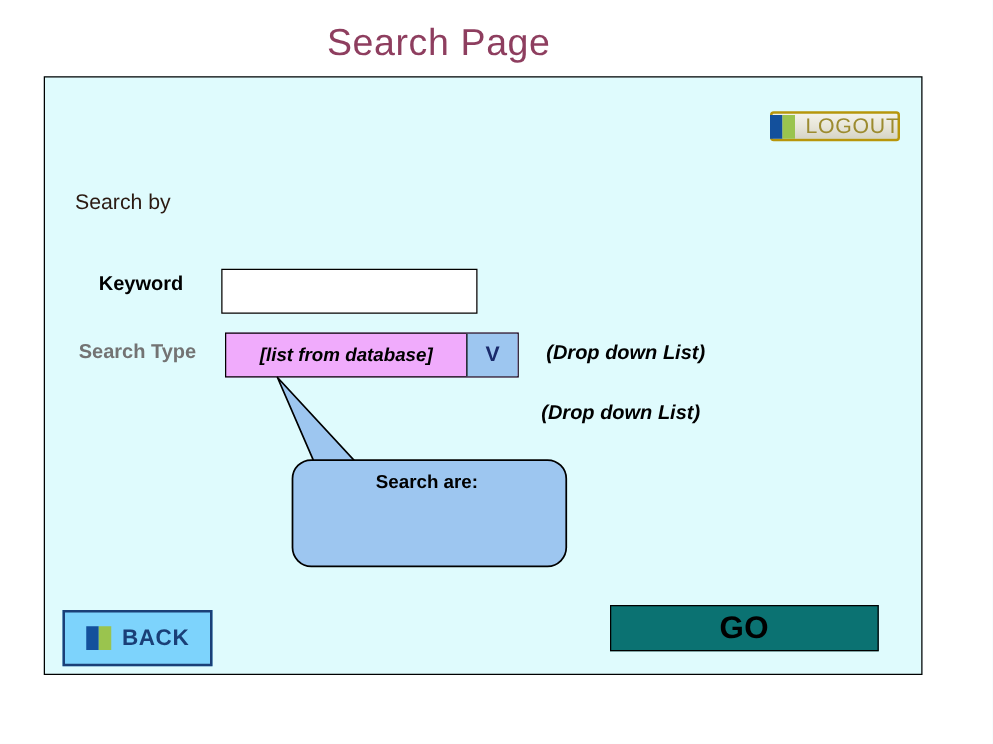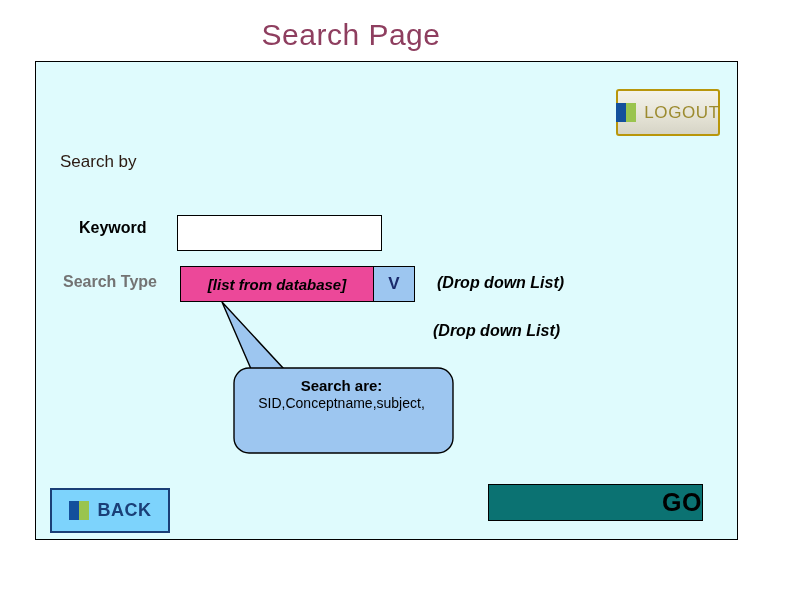--- a/index.html
+++ b/index.html
@@ -41,21 +41,21 @@
     border: 1.5px solid #000000;
     box-sizing: border-box;
   }
 
   
   #logout-button {
     position: absolute;
     left: 616px;
     top: 89px;
     width: 104px;
-    height: 47px;
+    height: 24px;
     background: linear-gradient(180deg, #f3f2ea 0%, #e6e4d7 55%, #d6d4c6 100%);
     border: 2px solid #b8960b;
     border-radius: 3px;
     box-sizing: border-box;
     display: flex;
     align-items: center;
     justify-content: center;
     cursor: pointer;
   }
   #logout-button .btn-label {
@@ -127,21 +127,21 @@
     color: #737373;
   }
   #search-type-dropdown {
     position: absolute;
     left: 180px;
     top: 266px;
     width: 235px;
     height: 36px;
     border: 1.6px solid #000000;
     box-sizing: border-box;
-    background: #ec4899;
+    background: #f0abfc;
     display: flex;
     align-items: stretch;
     cursor: pointer;
   }
   #search-type-dropdown .dd-value {
     flex: 1 1 auto;
     display: flex;
     align-items: center;
     justify-content: center;
     font-size: 15px;
@@ -237,21 +237,21 @@
     position: absolute;
     left: 488px;
     top: 484px;
     width: 215px;
     height: 37px;
     background: #0b7272;
     border: 1.5px solid #000000;
     box-sizing: border-box;
     display: flex;
     align-items: center;
-    justify-content: flex-end;
+    justify-content: center;
     cursor: pointer;
   }
   #go-button .btn-label {
     font-size: 25px;
     font-weight: bold;
     color: #000000;
     letter-spacing: 0.5px;
   }
 </style>
 </head>
@@ -282,21 +282,20 @@
 <div class="dropdown-note" id="dropdown-note-1">(Drop down List)</div>
 <div class="dropdown-note" id="dropdown-note-2">(Drop down List)</div>
 
 <div id="values-callout">
   <svg viewBox="0 0 242 162" xmlns="http://www.w3.org/2000/svg">
     <path d="M4,6 L115,126 L56,126 Z" fill="#9dc6f0" stroke="#000000" stroke-width="1.4" stroke-linejoin="round"></path>
     <rect x="16" y="72" width="219" height="85" rx="15" ry="15" fill="#9dc6f0" stroke="#000000" stroke-width="1.4"></rect>
   </svg>
   <div class="callout-text">
     <span class="callout-title">Search are:</span>
-    <span class="callout-body">SID,Conceptname,subject,</span>
   </div>
 </div>
 
 <div id="back-button">
   <span class="bars-icon">
     <i class="blue"></i><i class="green"></i>
   </span>
   <span class="btn-label">BACK</span>
 </div>
 

